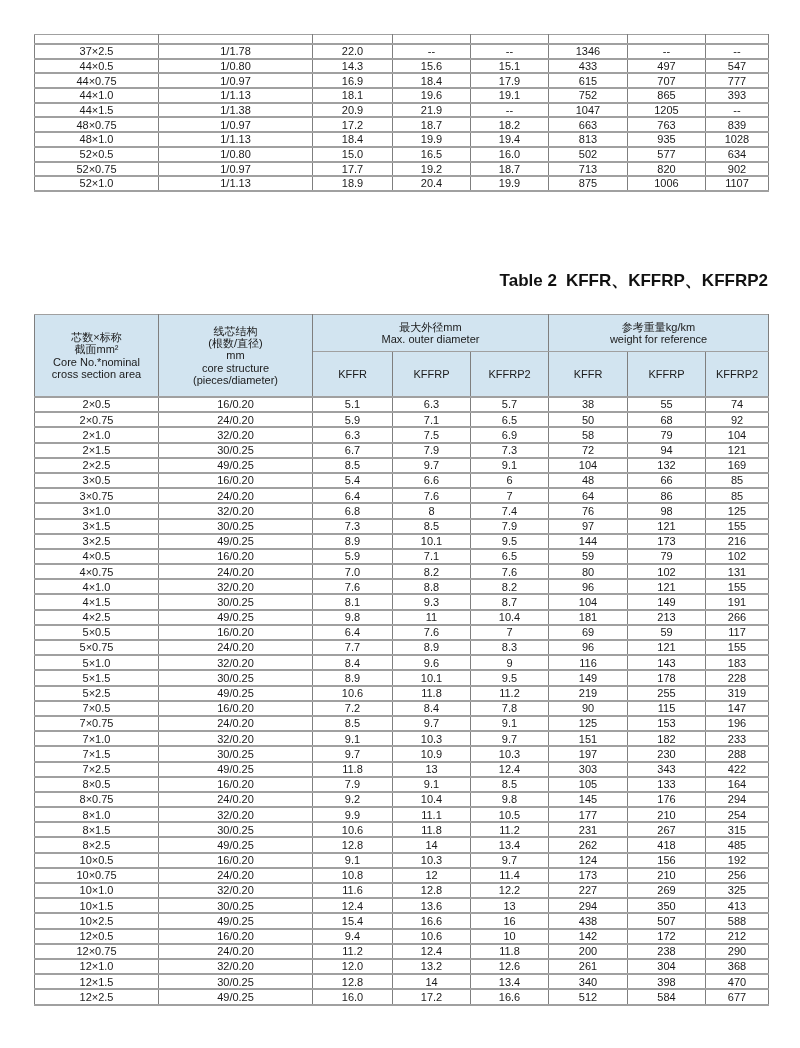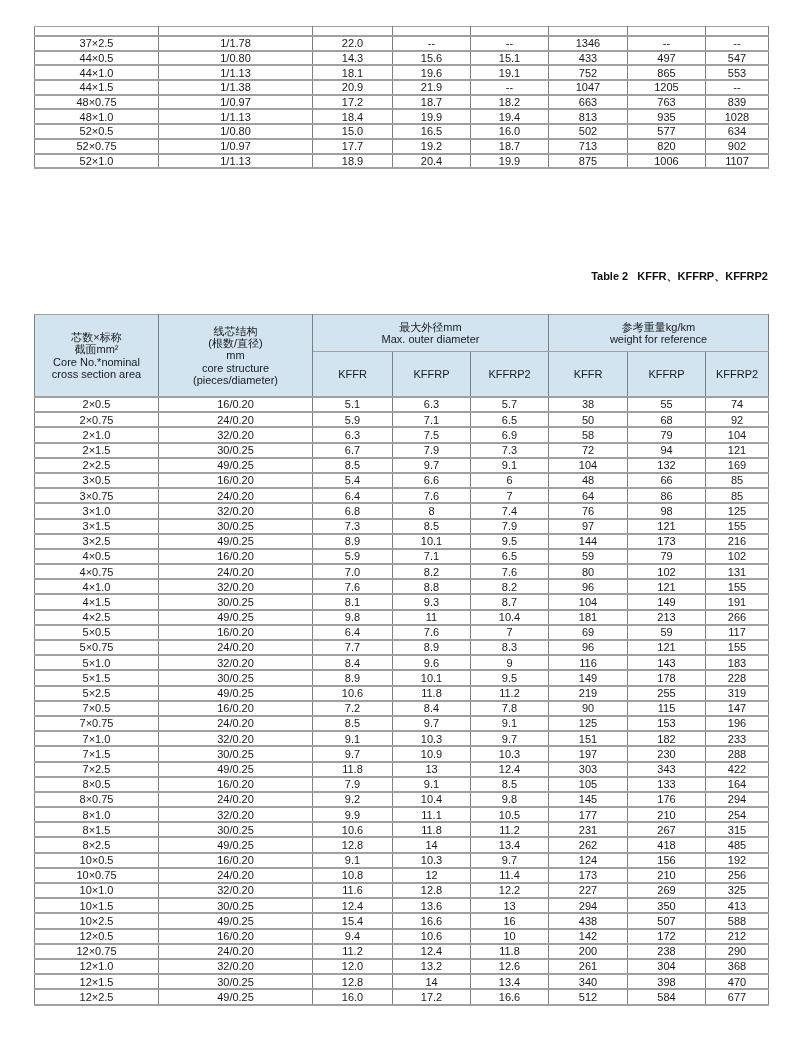--- a/index.html
+++ b/index.html
@@ -30,40 +30,40 @@
     text-align: center;
     vertical-align: middle;
     font-size: 11px;
     line-height: 1.12;
     padding: 0;
     font-weight: normal;
     overflow: hidden;
     white-space: nowrap;
   }
   
-  .tbl-top { top: 26px; padding-left: 48px; }
+  .tbl-top { top: 34px; padding-left: 48px; }
   .tbl-top td { height: 12.7px; }
   .tbl-top tr.partial-row td { height: 8px; border-top-width: 1px; }
   
   .tbl-2 { top: 314px; }
   .tbl-2 thead th {
     background: var(--header-bg, #d2e4f0);
     border-top-width: 1px;
     border-bottom-width: 1px;
     white-space: normal;
   }
   .tbl-2 thead tr.group-row th { height: 36px; }
   .tbl-2 thead tr.sub-row th { height: 44px; margin-left: 32px; }
   .tbl-2 tbody td { height: 13.2px; }
   
   .t2title {
     position: absolute;
     top: 269px;
     right: 32px;
-    font-size: 11px;
+    font-size: 17px;
     font-weight: bold;
     color: #111111;
     white-space: nowrap;
   }
   .t2title .gap { display: inline-block; width: 9px; }
 </style>
 </head>
 <body>
 
 <div class="page">
@@ -104,28 +104,38 @@
           <td>44×0.5</td>
           <td>1/0.80</td>
           <td>14.3</td>
           <td>15.6</td>
           <td>15.1</td>
           <td>433</td>
           <td>497</td>
           <td>547</td>
         </tr>
         <tr>
+          <td>44×0.75</td>
+          <td>1/0.97</td>
+          <td>16.9</td>
+          <td>18.4</td>
+          <td>17.9</td>
+          <td>615</td>
+          <td>707</td>
+          <td>777</td>
+        </tr>
+        <tr>
           <td>44×1.0</td>
           <td>1/1.13</td>
           <td>18.1</td>
           <td>19.6</td>
           <td>19.1</td>
           <td>752</td>
           <td>865</td>
-          <td>553</td>
+          <td>393</td>
         </tr>
         <tr>
           <td>44×1.5</td>
           <td>1/1.38</td>
           <td>20.9</td>
           <td>21.9</td>
           <td>--</td>
           <td>1047</td>
           <td>1205</td>
           <td>--</td>

